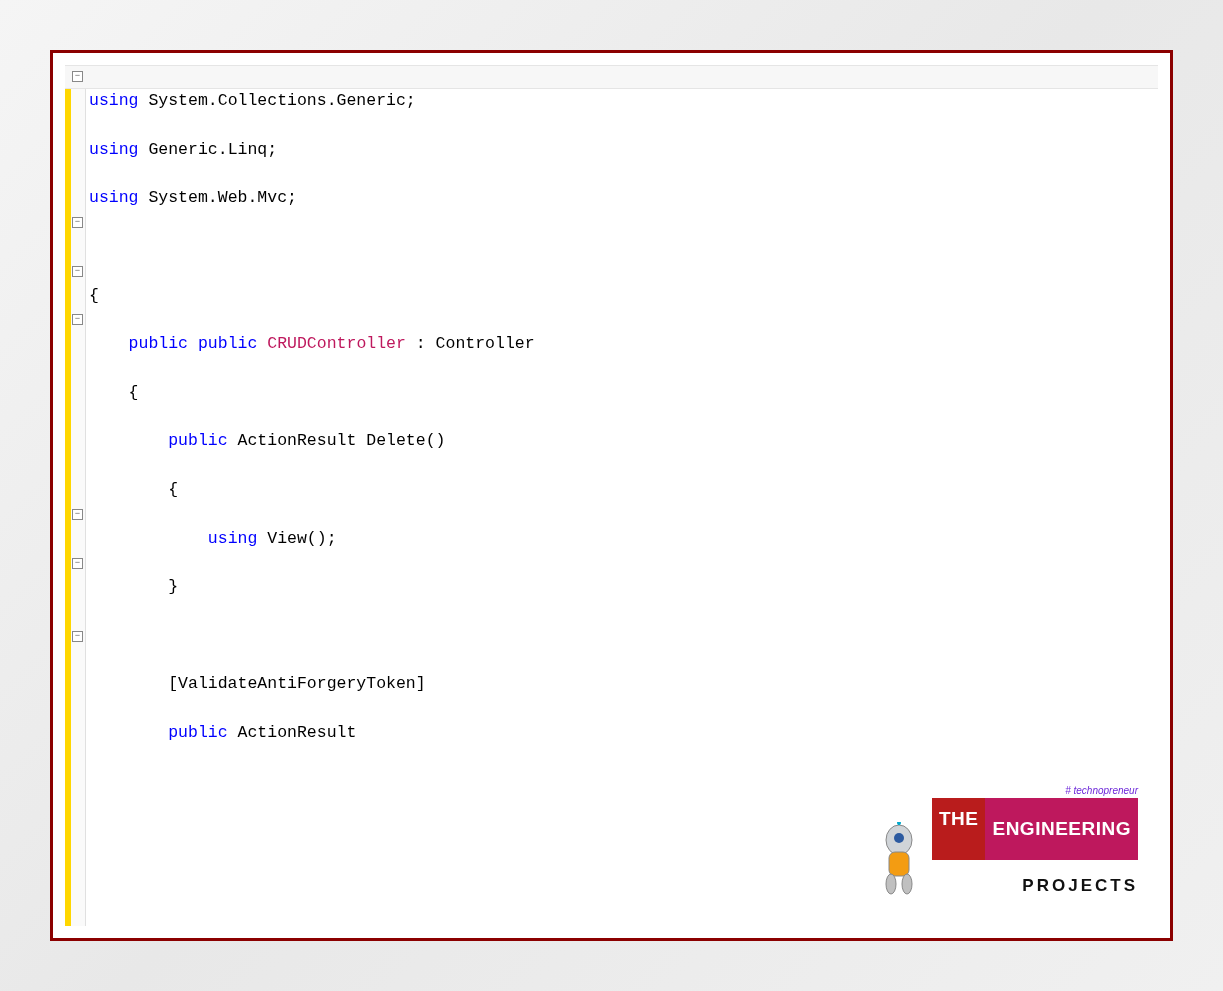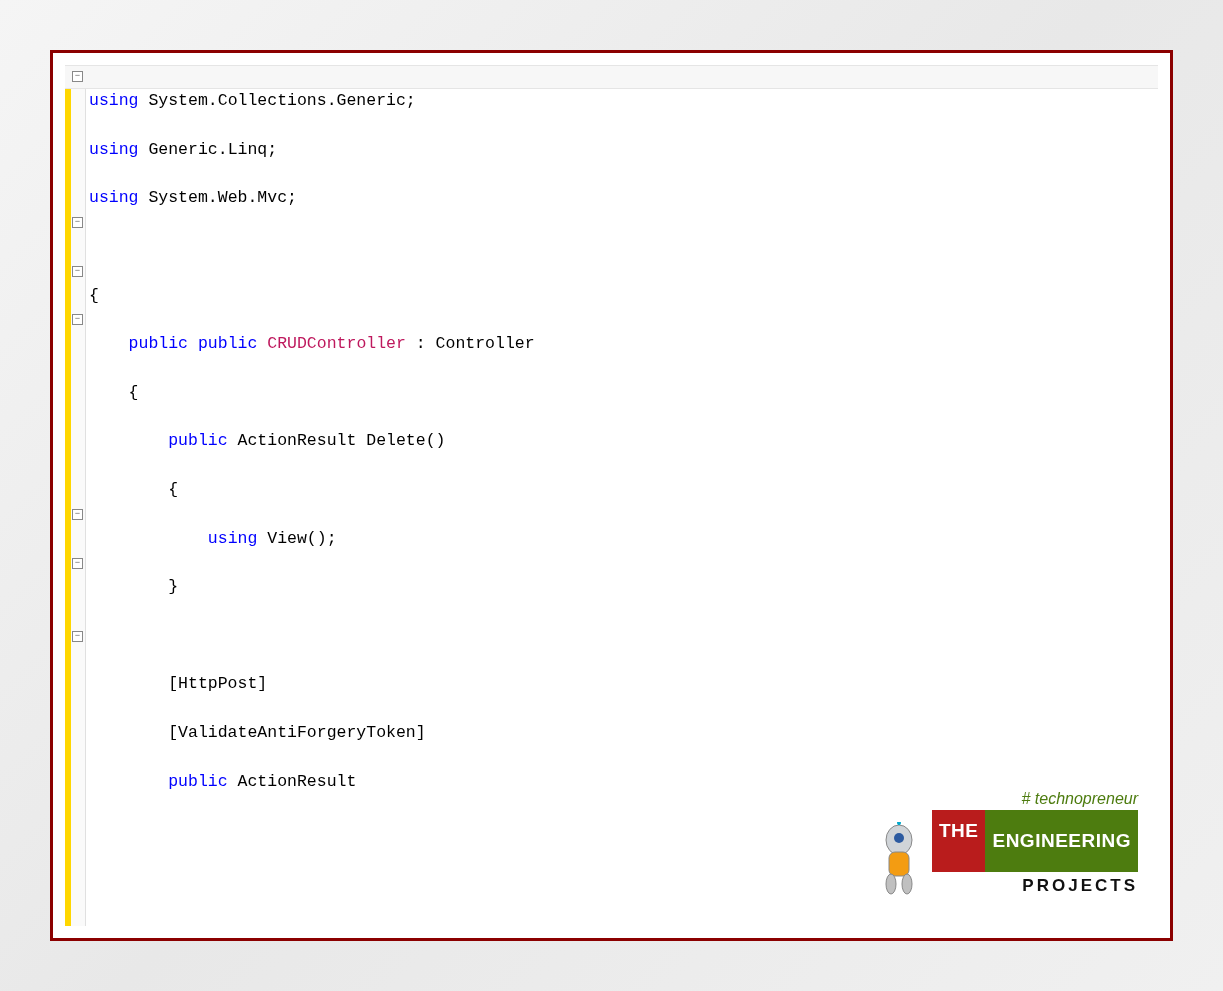--- a/index.html
+++ b/index.html
@@ -90,41 +90,41 @@
     }
     .robot {
       width: 54px;
       height: 74px;
       position: relative;
     }
     .robot svg { width: 100%; height: 100%; }
     .wm-text { display: flex; flex-direction: column; align-items: flex-end; }
     .wm-tag {
       font-family: Arial, sans-serif;
-      font-size: 16px;
-      color: #4d7c0f;
+      font-size: 10px;
+      color: #6d28d9;
       font-style: italic;
       margin-bottom: 2px;
     }
     .wm-title {
       display: flex;
       font-family: Arial, sans-serif;
       font-weight: bold;
       font-size: 19px;
       letter-spacing: 0.5px;
     }
     .wm-the { background: #b91c1c; color: white; padding: 10px 7px; }
-    .wm-eng { background: #4d7c0f; color: white; padding: 20px 7px; }
+    .wm-eng { background: #be185d; color: white; padding: 20px 7px; }
     .wm-proj {
       font-family: Arial, sans-serif;
       font-size: 17px;
       font-weight: bold;
       letter-spacing: 3px;
       color: #111;
-      margin-top: 4px;
+      margin-top: 16px;
     }
     .code-row { position: relative; z-index: 1; }
   </style>
 </head>
 <body>
 
 <div class="frame">
   <div class="code-area">
     <div class="margin-bar"></div>
     <div class="outline-bar"></div>
@@ -145,21 +145,20 @@
 <div class="code-row"><span class="kw">using</span><span> System.Web.Mvc;</span></div>
 <div class="code-row">&nbsp;</div>
 <div class="code-row"><span>{</span></div>
 <div class="code-row"><span>    </span><span class="kw">public</span><span> </span><span class="kw">public</span><span> </span><span class="type">CRUDController</span><span> : Controller</span></div>
 <div class="code-row"><span>    {</span></div>
 <div class="code-row"><span>        </span><span class="kw">public</span><span> ActionResult Delete()</span></div>
 <div class="code-row"><span>        {</span></div>
 <div class="code-row"><span>            </span><span class="kw">using</span><span> View();</span></div>
 <div class="code-row"><span>        }</span></div>
 <div class="code-row">&nbsp;</div>
-<div class="code-row"><span>        [HttpPost]</span></div>
 <div class="code-row"><span>        [ValidateAntiForgeryToken]</span></div>
 <div class="code-row"><span>        </span><span class="kw">public</span><span> ActionResult</span></div>
 
 
 
 
 
 
 
 

